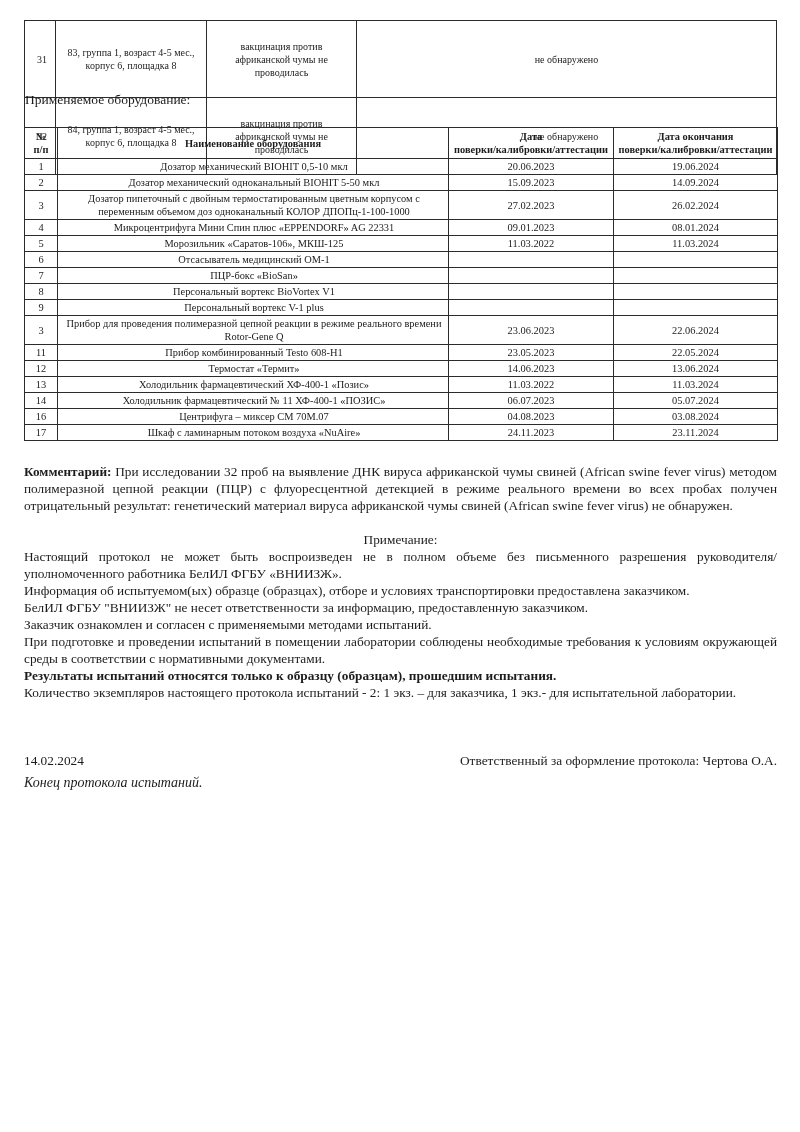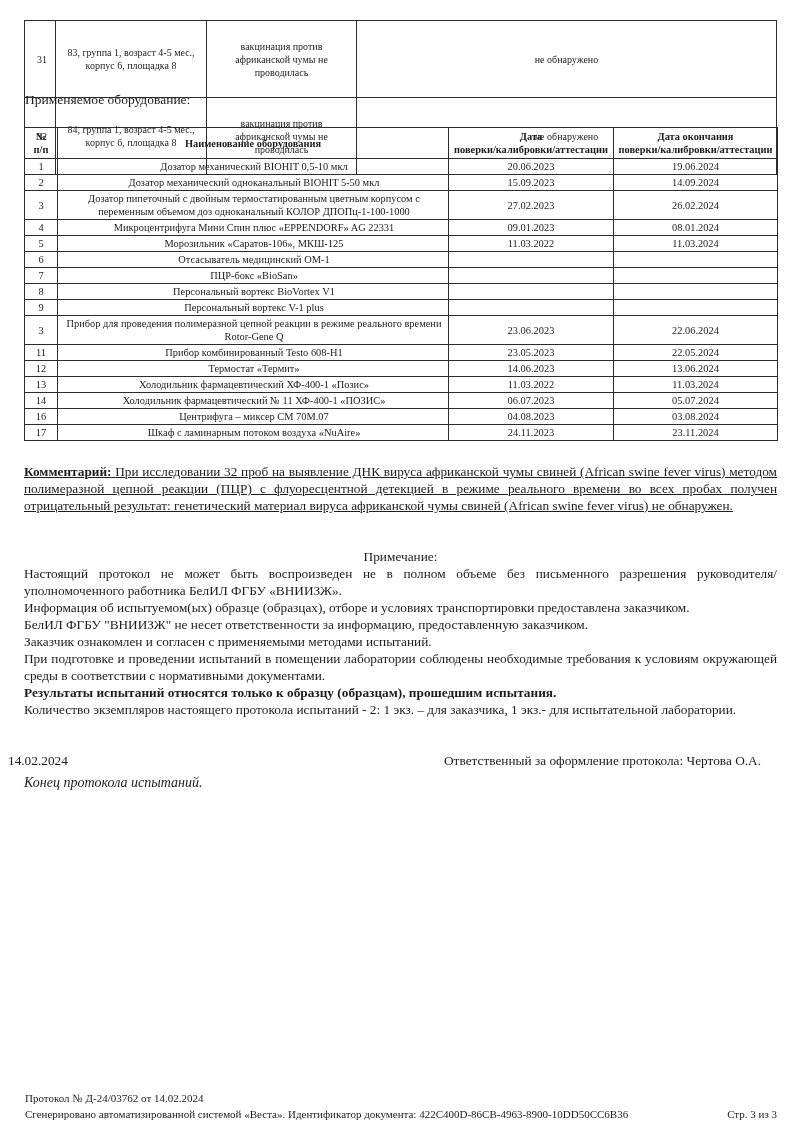--- a/index.html
+++ b/index.html
@@ -43,26 +43,26 @@
     padding:2px 2px;
   }
   .equip-table td.c{text-align:center;}
   .equip-table td.l{text-align:center;padding-left:6px;}
   
   .bodyblock{
     position:absolute;left:24px;top:463px;width:753px;
     font-size:13.3px;line-height:17px;
   }
   .bodyblock p{margin:0;text-align:justify;}
-  p.comment{margin-bottom:34px;text-decoration:underline;}
+  p.comment{margin-bottom:17px;}
   p.note-title{text-align:center;}
   .bold{font-weight:bold;}
   
   .sig-row{
-    position:absolute;left:8px;top:752px;width:753px;
+    position:absolute;left:24px;top:752px;width:753px;
     display:flex;justify-content:space-between;
     font-size:13.3px;line-height:17px;
   }
   .end-note{
     position:absolute;left:24px;top:774px;width:753px;
     font-size:14px;line-height:17px;font-style:italic;
   }
   
   .footer{
     position:absolute;left:25px;right:23px;bottom:10px;
@@ -229,21 +229,14 @@
     <p class="bold">Результаты испытаний относятся только к образцу (образцам), прошедшим испытания.</p>
     <p>Количество экземпляров настоящего протокола испытаний - 2: 1 экз. – для заказчика, 1 экз.- для испытательной лаборатории.</p>
   </div>
 
   <div class="sig-row">
     <span>14.02.2024</span>
     <span>Ответственный за оформление протокола: Чертова О.А.</span>
   </div>
   <div class="end-note">Конец протокола испытаний.</div>
 
-  <div class="footer">
-    <div>Протокол № Д-24/03762 от 14.02.2024</div>
-    <div class="footer-row">
-      <span>Сгенерировано автоматизированной системой «Веста». Идентификатор документа: 422C400D-86CB-4963-8900-10DD50CC6B36</span>
-      <span>Стр. 3 из 3</span>
-    </div>
-  </div>
 
 </div>
 
 </body></html>

